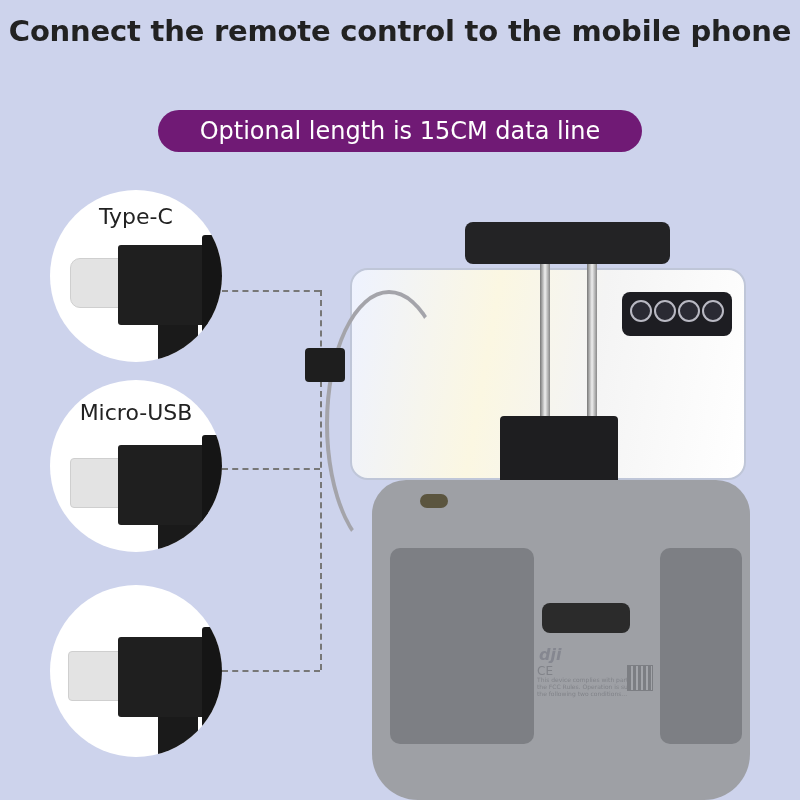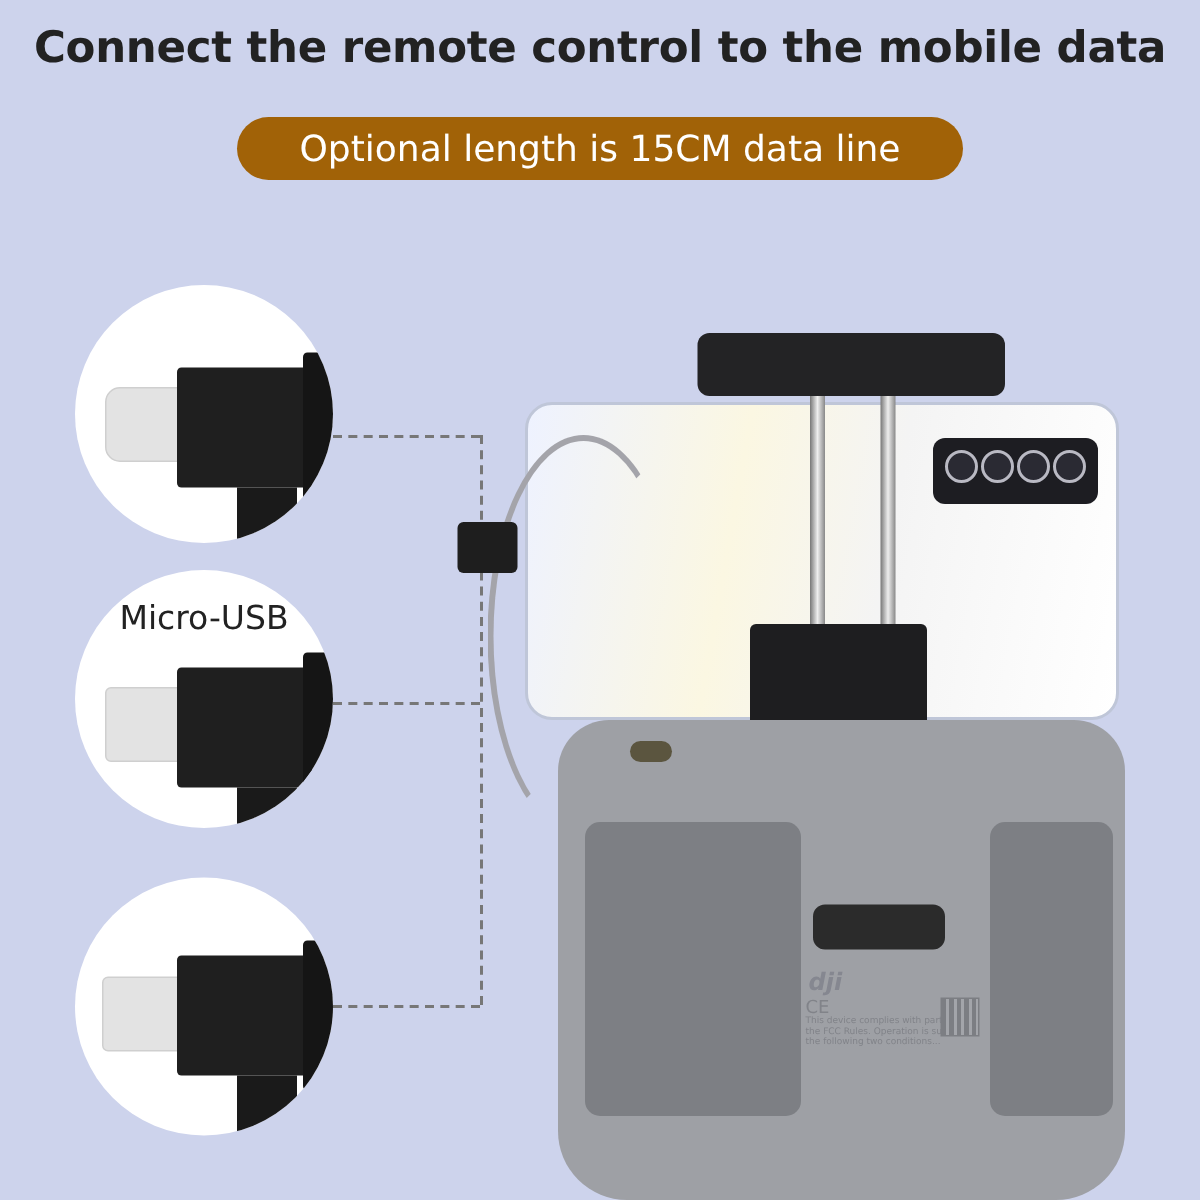--- a/index.html
+++ b/index.html
@@ -1,18 +1,18 @@
 <!DOCTYPE html>
 <html><head>
 <meta charset="utf-8">
 <style>
   html, body { margin:0; padding:0; }
   body { width:800px; height:800px; background:#cdd3ec; position:relative; overflow:hidden; font-family:"DejaVu Sans", sans-serif; }
   .title { position:absolute; top:14px; left:0; width:800px; text-align:center; font-weight:bold; font-size:29px; color:#222; letter-spacing:-0.2px; }
-  .pill { position:absolute; top:78px; left:158px; width:484px; height:42px; border-radius:21px; background:#a16207; color:#fff; font-size:24px; line-height:42px; text-align:center; }
+  .pill { position:absolute; top:110px; left:158px; width:484px; height:42px; border-radius:21px; background:#701a75; color:#fff; font-size:24px; line-height:42px; text-align:center; }
   .circ { position:absolute; left:50px; width:172px; height:172px; border-radius:50%; background:#fff; overflow:hidden; }
   .clabel { position:absolute; width:100%; left:0; text-align:center; font-size:22px; color:#222; z-index:3; }
   .plug { position:absolute; background:#e3e3e3; border-radius:4px; border:1px solid #cfcfcf; }
   .housing { position:absolute; background:#1f1f1f; border-radius:3px; }
   .lip { position:absolute; background:#151515; border-radius:3px; }
   .cable { position:absolute; background:#1a1a1a; }
   .dash-h { position:absolute; height:0; border-top:2px dashed #777; }
   .dash-v { position:absolute; width:0; border-left:2px dashed #777; }
   
   .phone { position:absolute; left:350px; top:268px; width:392px; height:208px; border-radius:18px; background:linear-gradient(100deg,#eef2ff 0%,#fbf7e2 35%,#f4f4f4 60%,#ffffff 100%); border:2px solid #bfc6d8; }
@@ -27,24 +27,25 @@
   .logo { position:absolute; left:167px; top:165px; font-size:16px; font-weight:bold; color:#858790; font-style:italic; }
   .reg-text { position:absolute; left:165px; top:188px; width:120px; font-size:6px; color:#818389; line-height:7px; }
   .qr { position:absolute; left:255px; top:185px; width:24px; height:24px; background:repeating-linear-gradient(90deg,#7c7e83 0 3px,#a3a5aa 3px 5px); border:1px solid #7c7e83; }
   .knob { position:absolute; left:48px; top:14px; width:28px; height:14px; background:#5b553f; border-radius:8px; }
   .uplug { position:absolute; left:305px; top:348px; width:40px; height:34px; background:#1e1e1e; border-radius:4px; }
   .braid { position:absolute; border:4px solid #9a9a9f; border-radius:50%; }
 </style>
 </head>
 <body>
 
-<div class="title">Connect the remote control to the mobile data</div>
+<div class="title">Connect the remote control to the mobile phone</div>
 <div class="pill">Optional length is 15CM data line</div>
 
 <div class="circ" style="top:190px;">
+  <div class="clabel" style="top:14px;">Type-C</div>
   <div class="plug" style="left:20px;top:68px;width:60px;height:48px;border-radius:10px;"></div>
   <div class="housing" style="left:68px;top:55px;width:90px;height:80px;"></div>
   <div class="lip" style="left:152px;top:45px;width:22px;height:100px;"></div>
   <div class="cable" style="left:108px;top:135px;width:40px;height:40px;"></div>
 </div>
 
 <div class="circ" style="top:380px;">
   <div class="clabel" style="top:20px;">Micro-USB</div>
   <div class="plug" style="left:20px;top:78px;width:60px;height:48px;"></div>
   <div class="housing" style="left:68px;top:65px;width:90px;height:80px;"></div>

